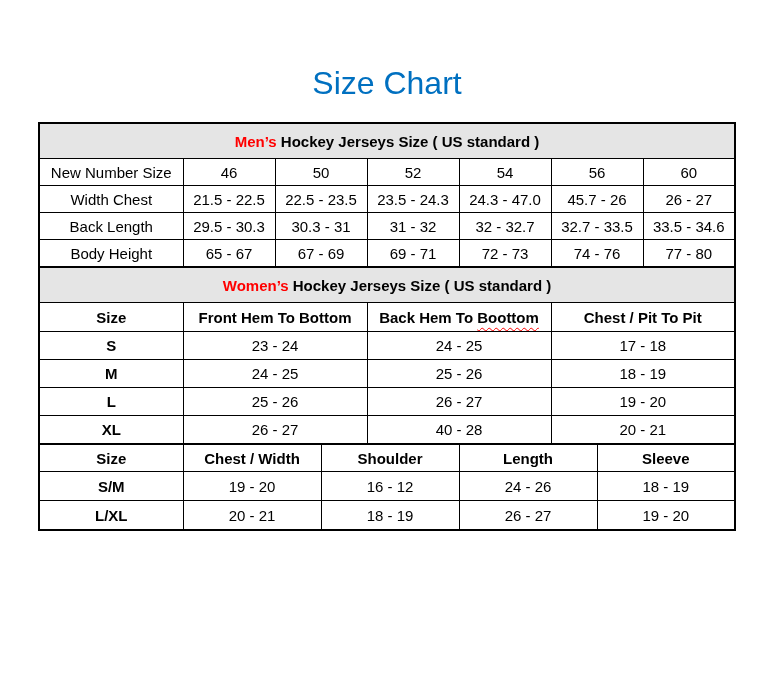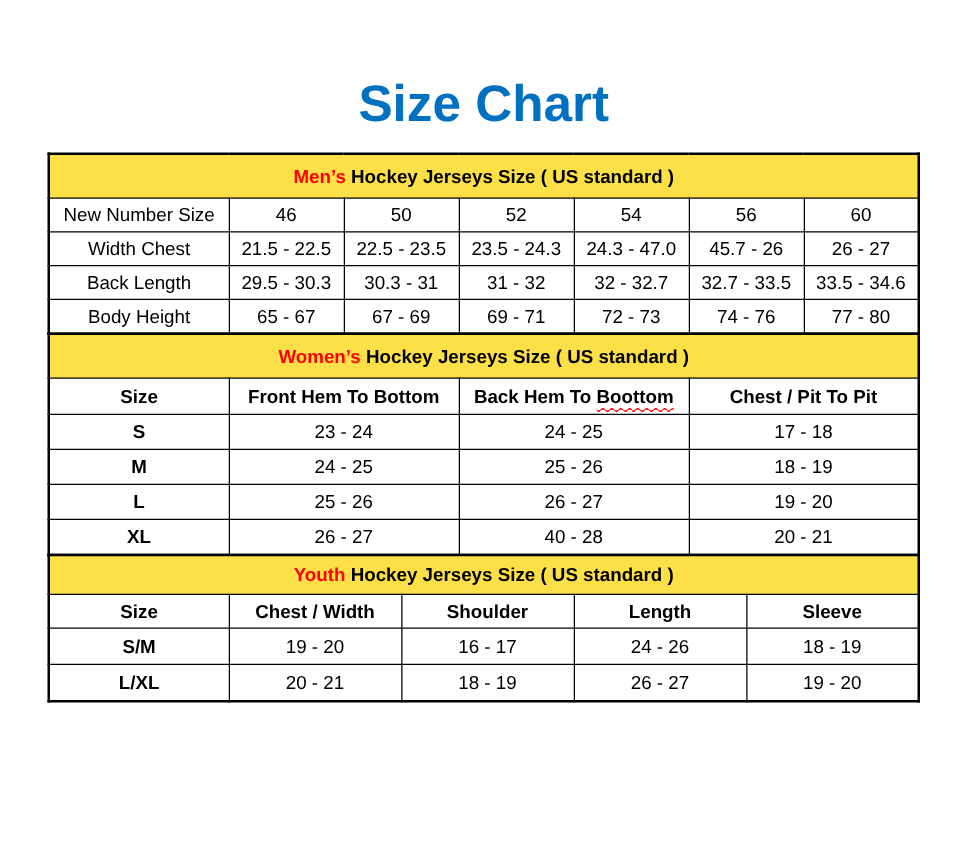--- a/index.html
+++ b/index.html
@@ -15,23 +15,23 @@
     height: 692px;
     background: #ffffff;
     overflow: hidden;
   }
   .title {
     position: absolute;
     top: 66px;
     left: 38px;
     width: 698px;
     text-align: center;
-    font-size: 41px;
+    font-size: 32px;
     line-height: 34px;
-    font-weight: bold;
+    font-weight: normal;
     color: #0070C0;
   }
   .chart {
     position: absolute;
     left: 38px;
     top: 122px;
     width: 698px;
   }
   table.sec {
     border-collapse: collapse;
@@ -43,21 +43,21 @@
   table.sec td {
     border: 1.5px solid #000000;
     text-align: center;
     vertical-align: middle;
     font-size: 15px;
     padding: 0 2px;
     overflow: hidden;
     white-space: nowrap;
   }
   td.band {
-    background: #fde047;
+    background: #e5e5e5;
     font-weight: bold;
     font-size: 17px;
     height: 34px;
   }
   .hl { color: #FF0000; }
   tr.head td { font-weight: bold; }
   .sec-mens  tr.head td  { height: 26px; }
   .sec-mens  tr.data td  { height: 26px; }
   .sec-women tr.head td  { height: 28px; }
   .sec-women tr.data td  { height: 27px; }
@@ -180,34 +180,31 @@
 
     <table class="sec sec-youth">
       <colgroup>
           <col class="lab">
           <col>
           <col>
           <col>
           <col>
         </colgroup>
       <tbody>
-      <tr>
-        <td class="band" colspan="5"><span class="hl">Youth</span><span> Hockey Jerseys Size ( US standard )</span></td>
-      </tr>
       <tr class="head">
         <td>Size</td>
         <td>Chest / Width</td>
         <td>Shoulder</td>
         <td>Length</td>
         <td>Sleeve</td>
       </tr>
       <tr class="data">
         <td class="blbl">S/M</td>
         <td>19 - 20</td>
-        <td>16 - 17</td>
+        <td>16 - 12</td>
         <td>24 - 26</td>
         <td>18 - 19</td>
       </tr>
       <tr class="data">
         <td class="blbl">L/XL</td>
         <td>20 - 21</td>
         <td>18 - 19</td>
         <td>26 - 27</td>
         <td>19 - 20</td>
       </tr>

